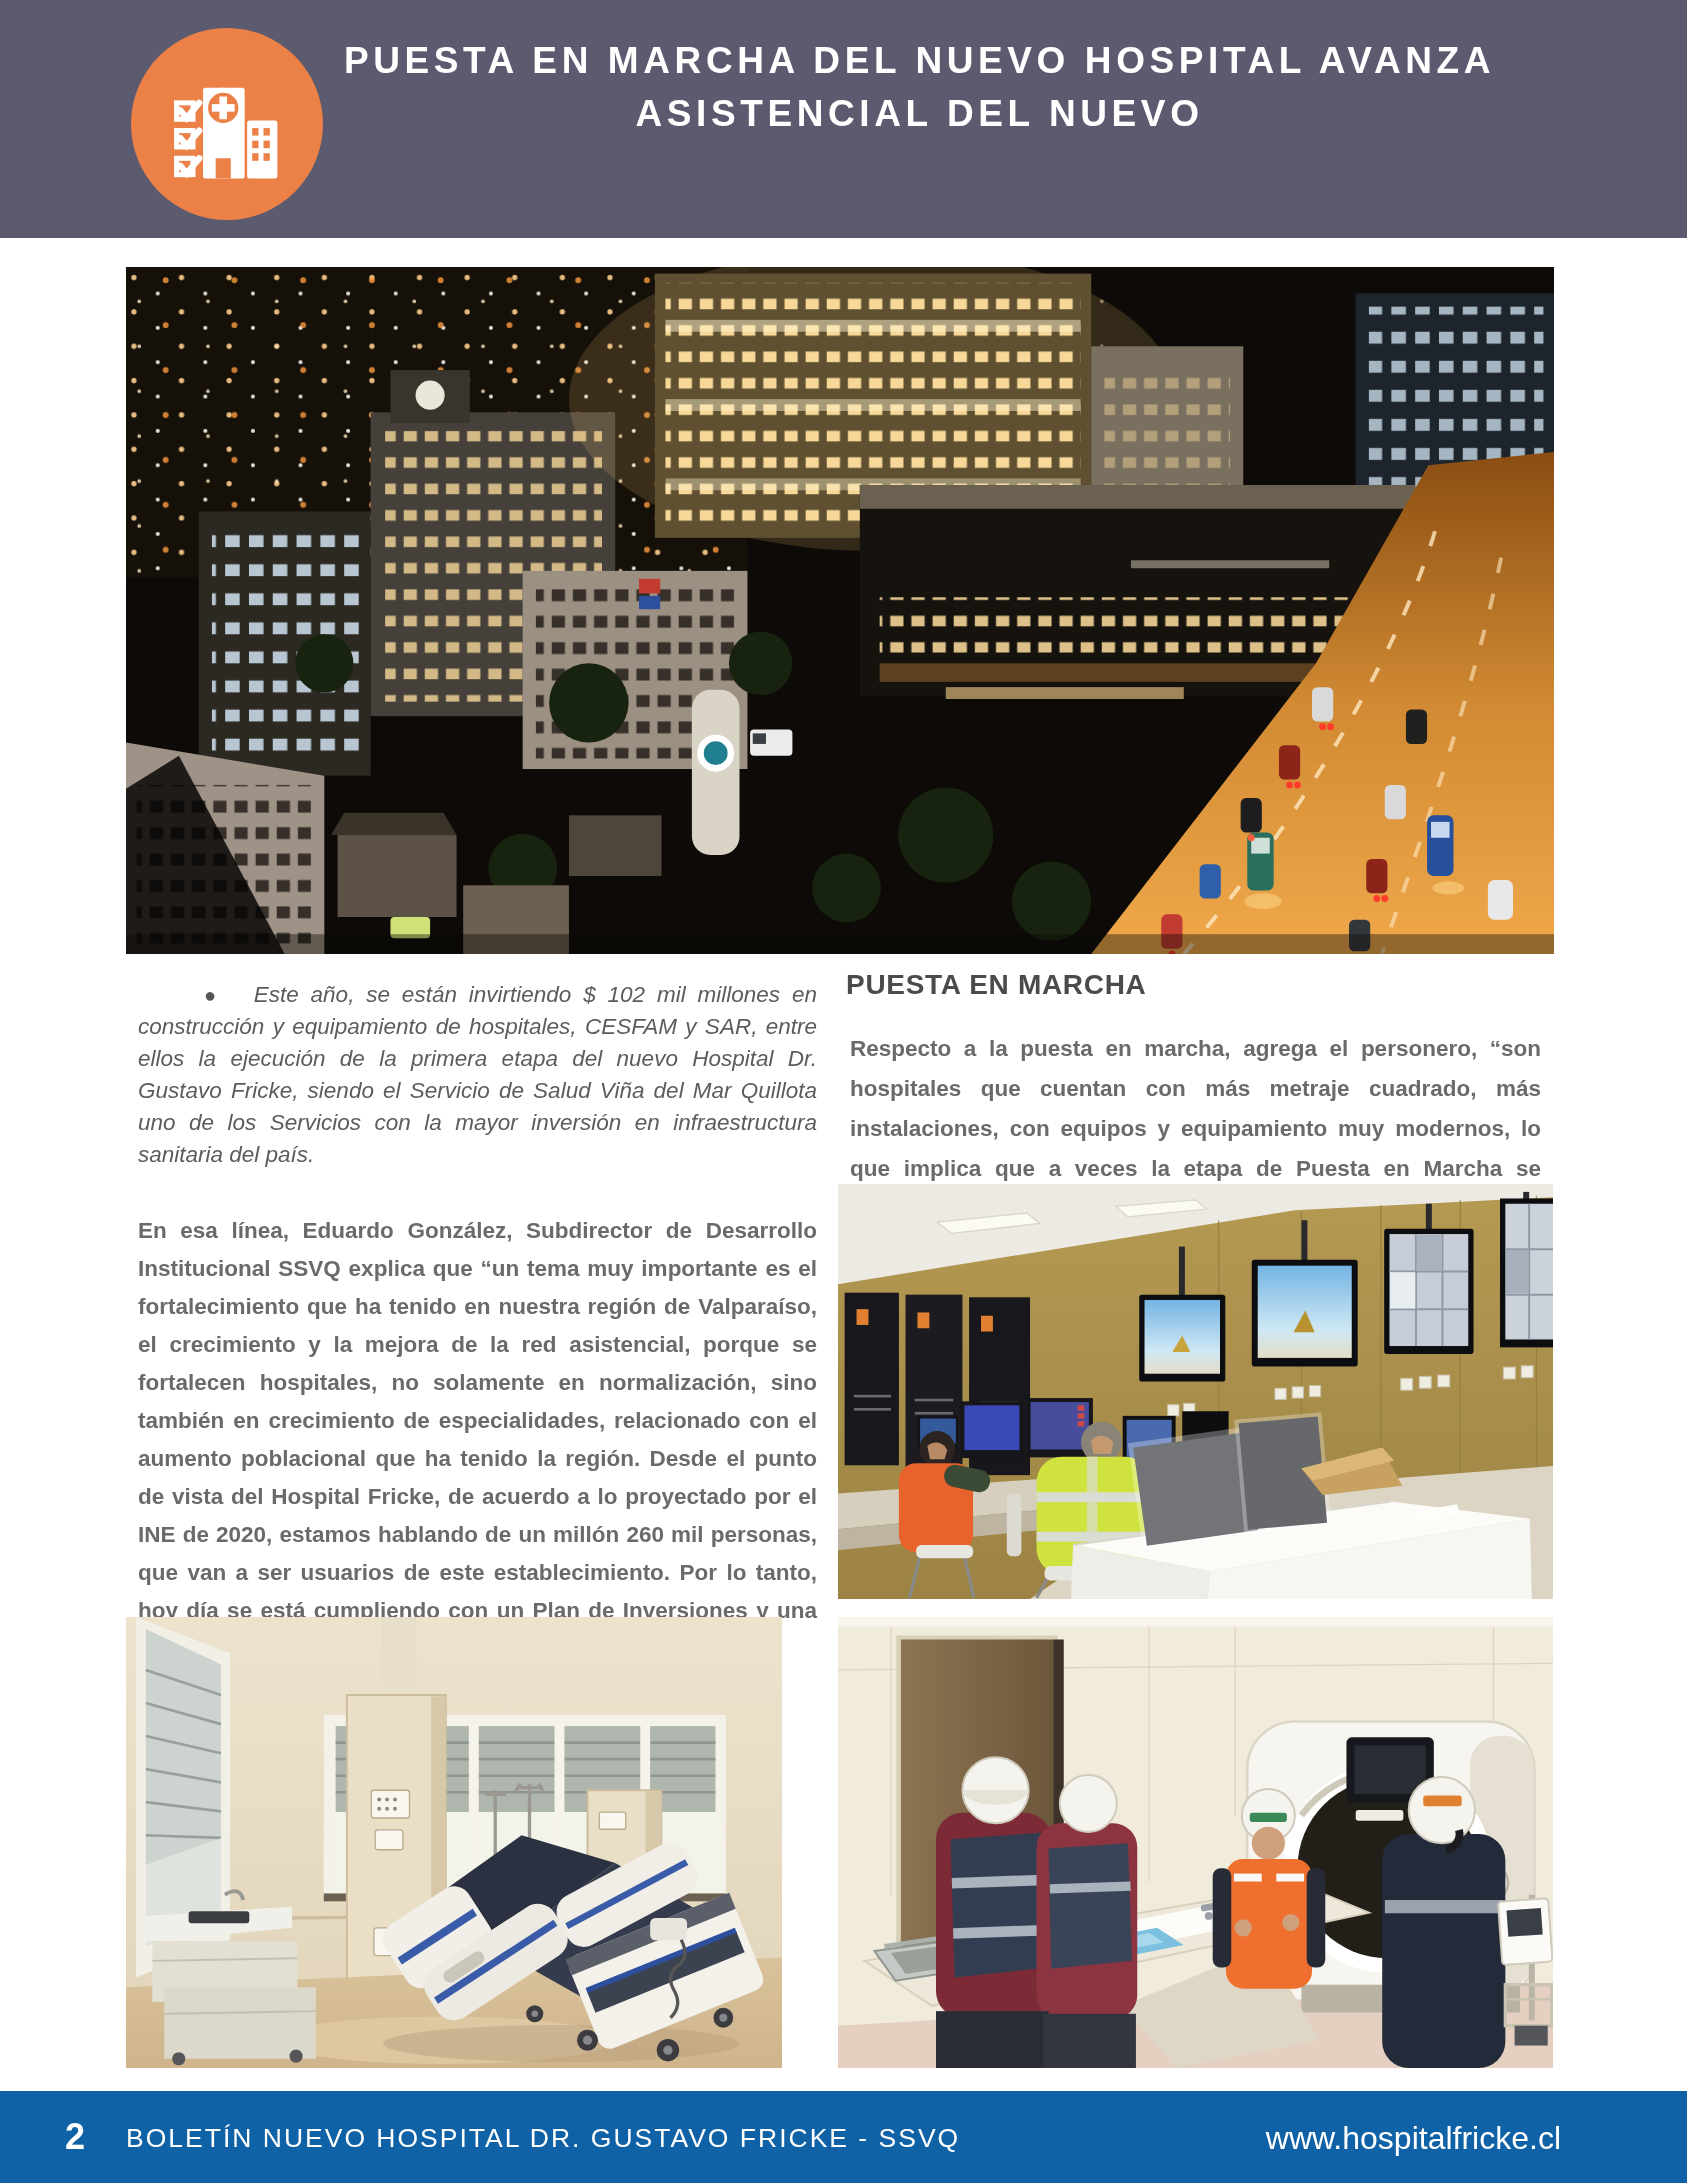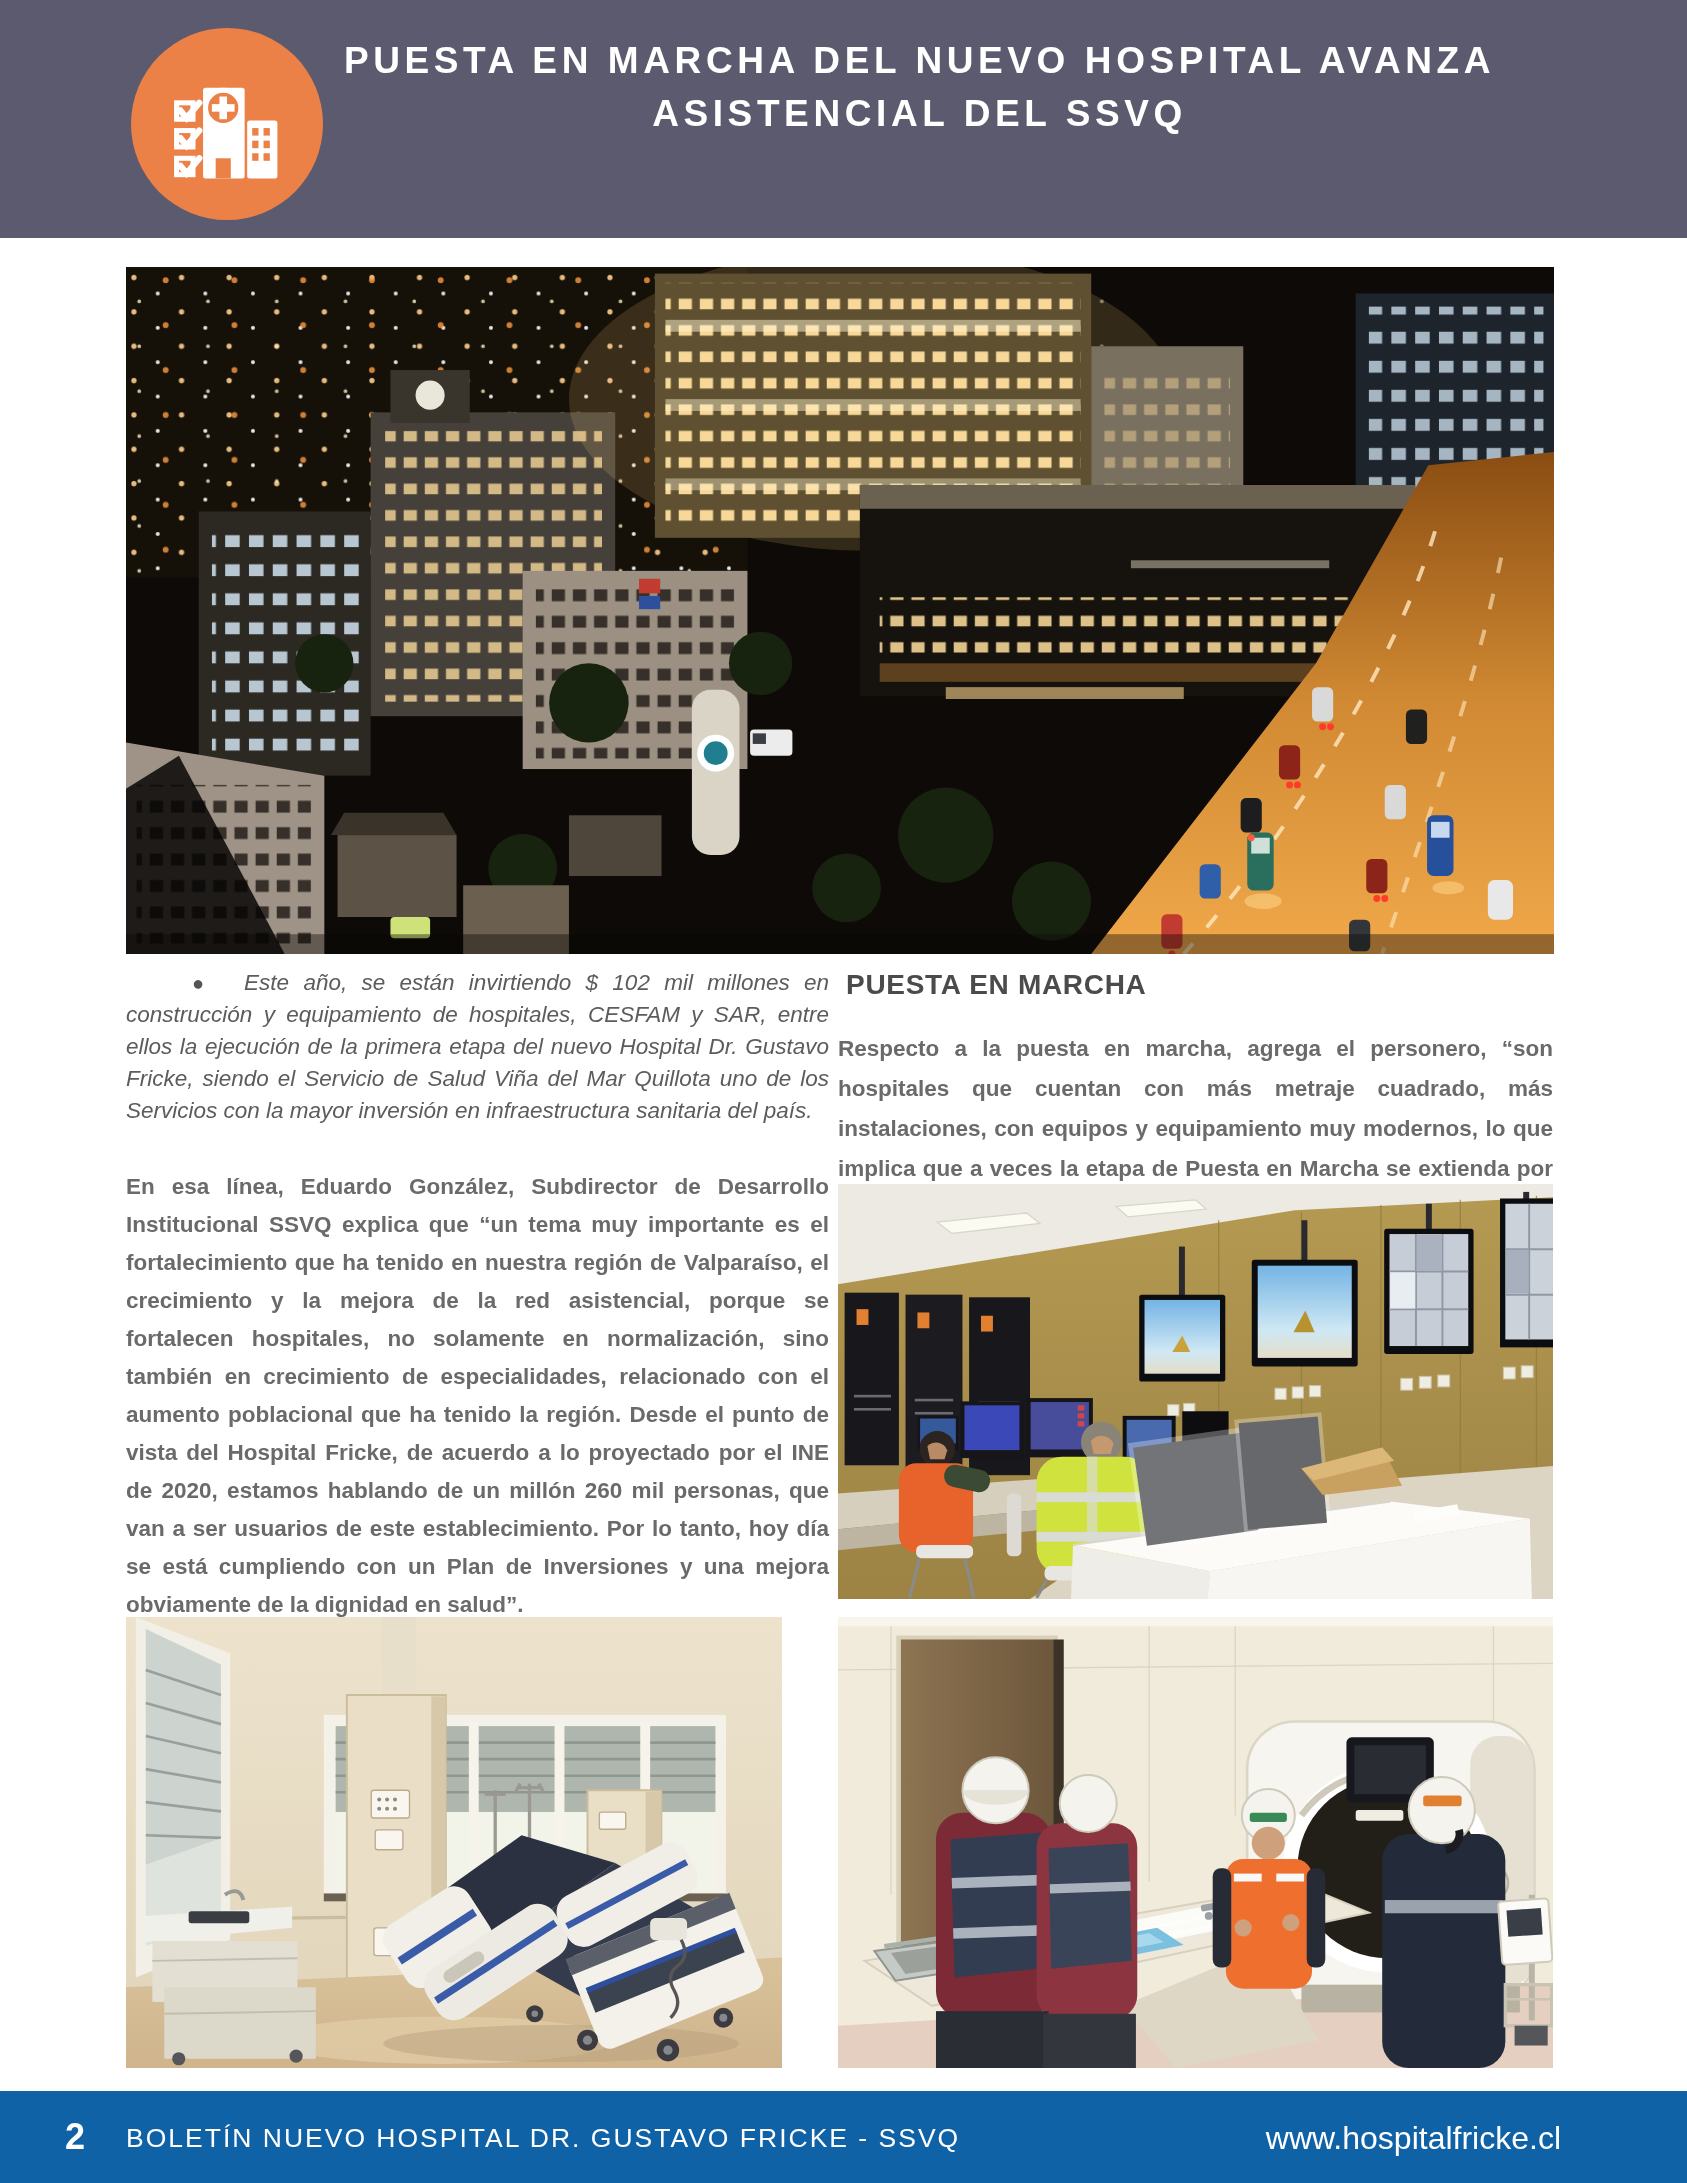--- a/index.html
+++ b/index.html
@@ -17,21 +17,21 @@
   .ph{position:absolute;margin:0;padding:0;line-height:0;}
   .ph svg{display:block;width:100%;height:100%;}
   .ph-main{left:126px;top:267px;width:1428px;height:687px;}
   .ph-control{left:838px;top:1184px;width:715px;height:415px;}
   .ph-bed{left:126px;top:1617px;width:656px;height:451px;}
   .ph-ct{left:838px;top:1617px;width:715px;height:451px;}
 
   
   .col-left{position:absolute;left:126px;top:967px;width:703px;}
   .col-right{position:absolute;left:838px;top:961px;width:715px;}
-  p{margin:0;}
+  p{margin:12px;}
   .lead{font-style:italic;color:#5c5c5c;font-size:22.5px;line-height:32px;
         text-align:justify;text-indent:66px;}
   .lead .bullet{font-style:normal;color:#555;font-size:20px;padding-right:32px;}
   .body-para{margin-top:41px;color:#6a6a6a;font-size:22.5px;line-height:38px;text-align:justify;font-weight:bold;}
   .sec-heading{margin:8px;color:#4b4b4b;font-size:28px;font-weight:bold;letter-spacing:0.7px;}
   .col-right .body-para{margin-top:28px;line-height:40px;}
 
   
   .footer-band{position:absolute;left:0;top:2091px;width:1687px;height:93px;background:#1062a6;color:#fff;}
   .footer-page-number{position:absolute;left:65px;top:25px;font-size:36px;font-weight:bold;}
@@ -72,21 +72,21 @@
             <rect x="70" y="64" width="5" height="6"></rect>
               <rect x="79" y="64" width="5" height="6"></rect>
             <rect x="70" y="74" width="5" height="6"></rect>
               <rect x="79" y="74" width="5" height="6"></rect>
           </g>
         </svg>
       </span>
     </div>
     <div class="header-title">
       <div>PUESTA EN MARCHA DEL NUEVO HOSPITAL AVANZA</div>
-      <div>ASISTENCIAL DEL SSVQ</div>
+      <div>ASISTENCIAL DEL NUEVO</div>
     </div>
   </div>
 
   <figure class="ph ph-main">
     <svg viewBox="0 0 1080 520" preserveAspectRatio="none">
       <defs>
         <pattern id="pWarm" width="16" height="20" patternUnits="userSpaceOnUse">
           <rect width="16" height="20" fill="none"></rect>
           <rect x="2" y="4" width="10" height="8" fill="#ffdf9e" opacity="0.95"></rect>
         </pattern>

